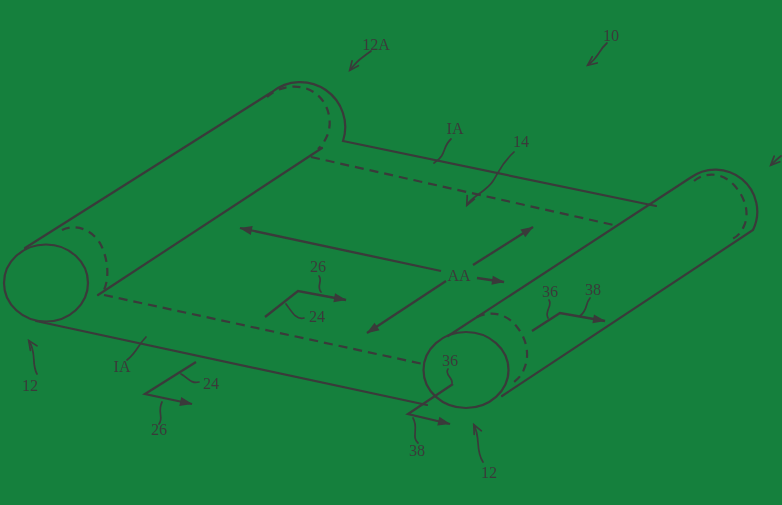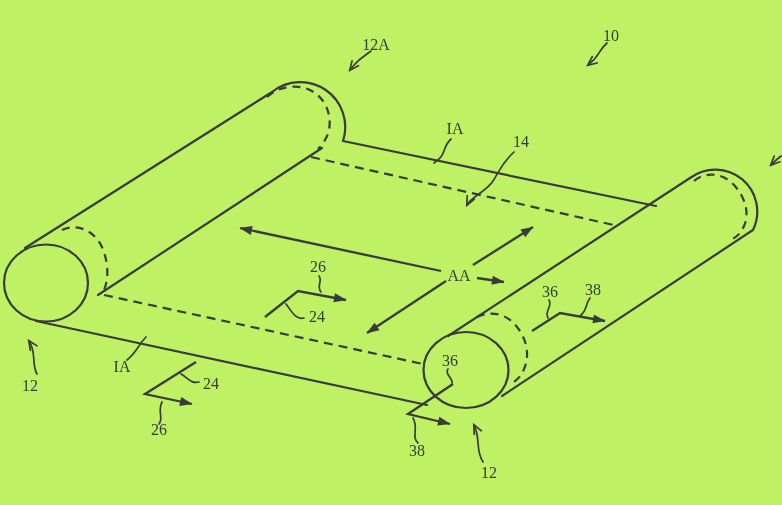--- a/index.html
+++ b/index.html
@@ -1,19 +1,19 @@
 <!DOCTYPE html>
 <html><head>
 <meta charset="utf-8">
 <style>
   html,body{margin:0;padding:0;background:#ffffff;}
   .canvas{
     position:relative;
     width:782px;height:505px;
-    background:#bef264;
+    background:#15803d;
     font-family:"Liberation Serif","DejaVu Serif",serif;
     overflow:hidden;
   }
   svg{display:block;}
   .ref-label{
     font-family:"Liberation Serif","DejaVu Serif",serif;
     font-size:16px;
     fill:#3a3a3a;
   }
   .outline{stroke:#3a3a3a;stroke-width:2.2;fill:none;stroke-linecap:round;}

